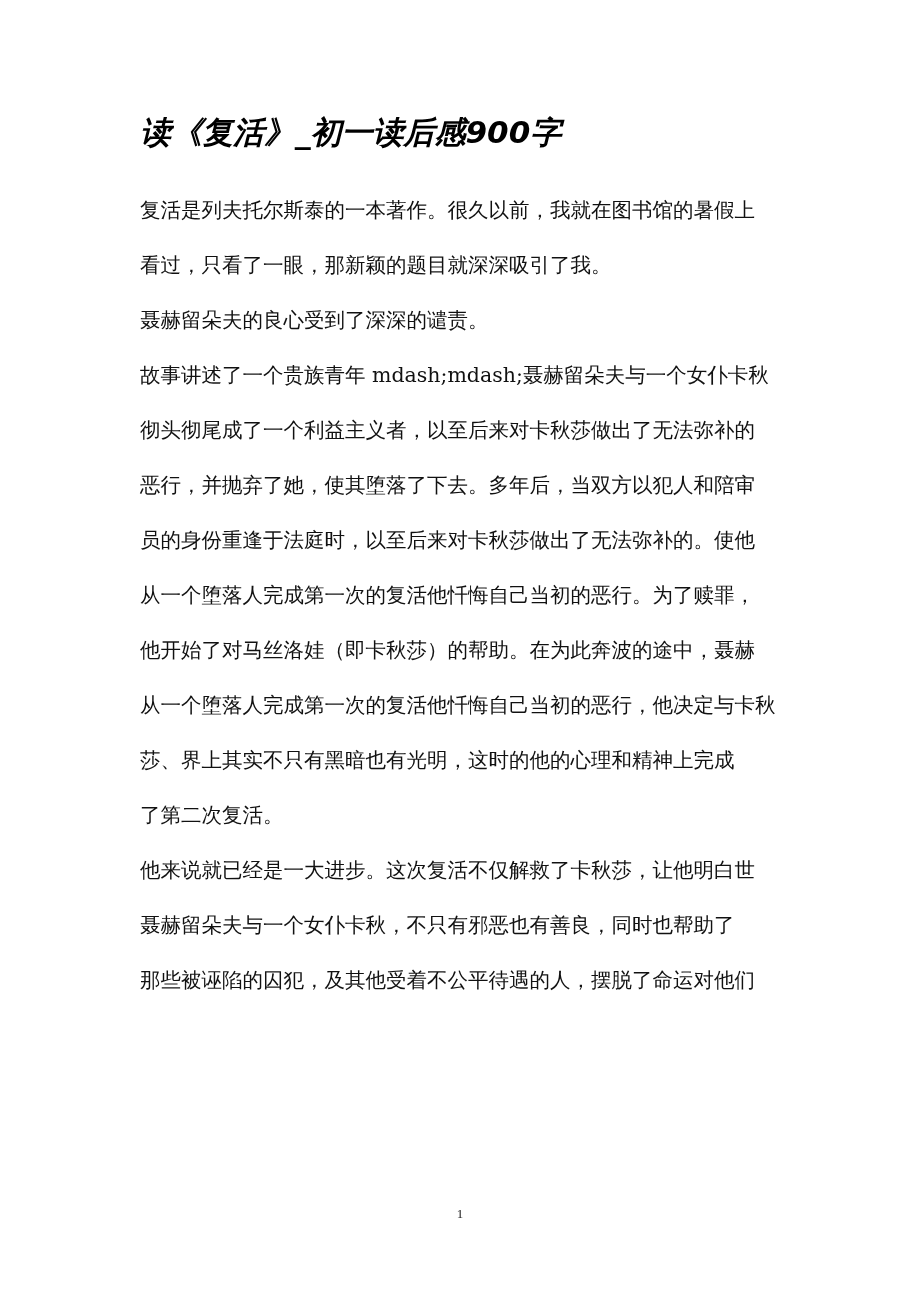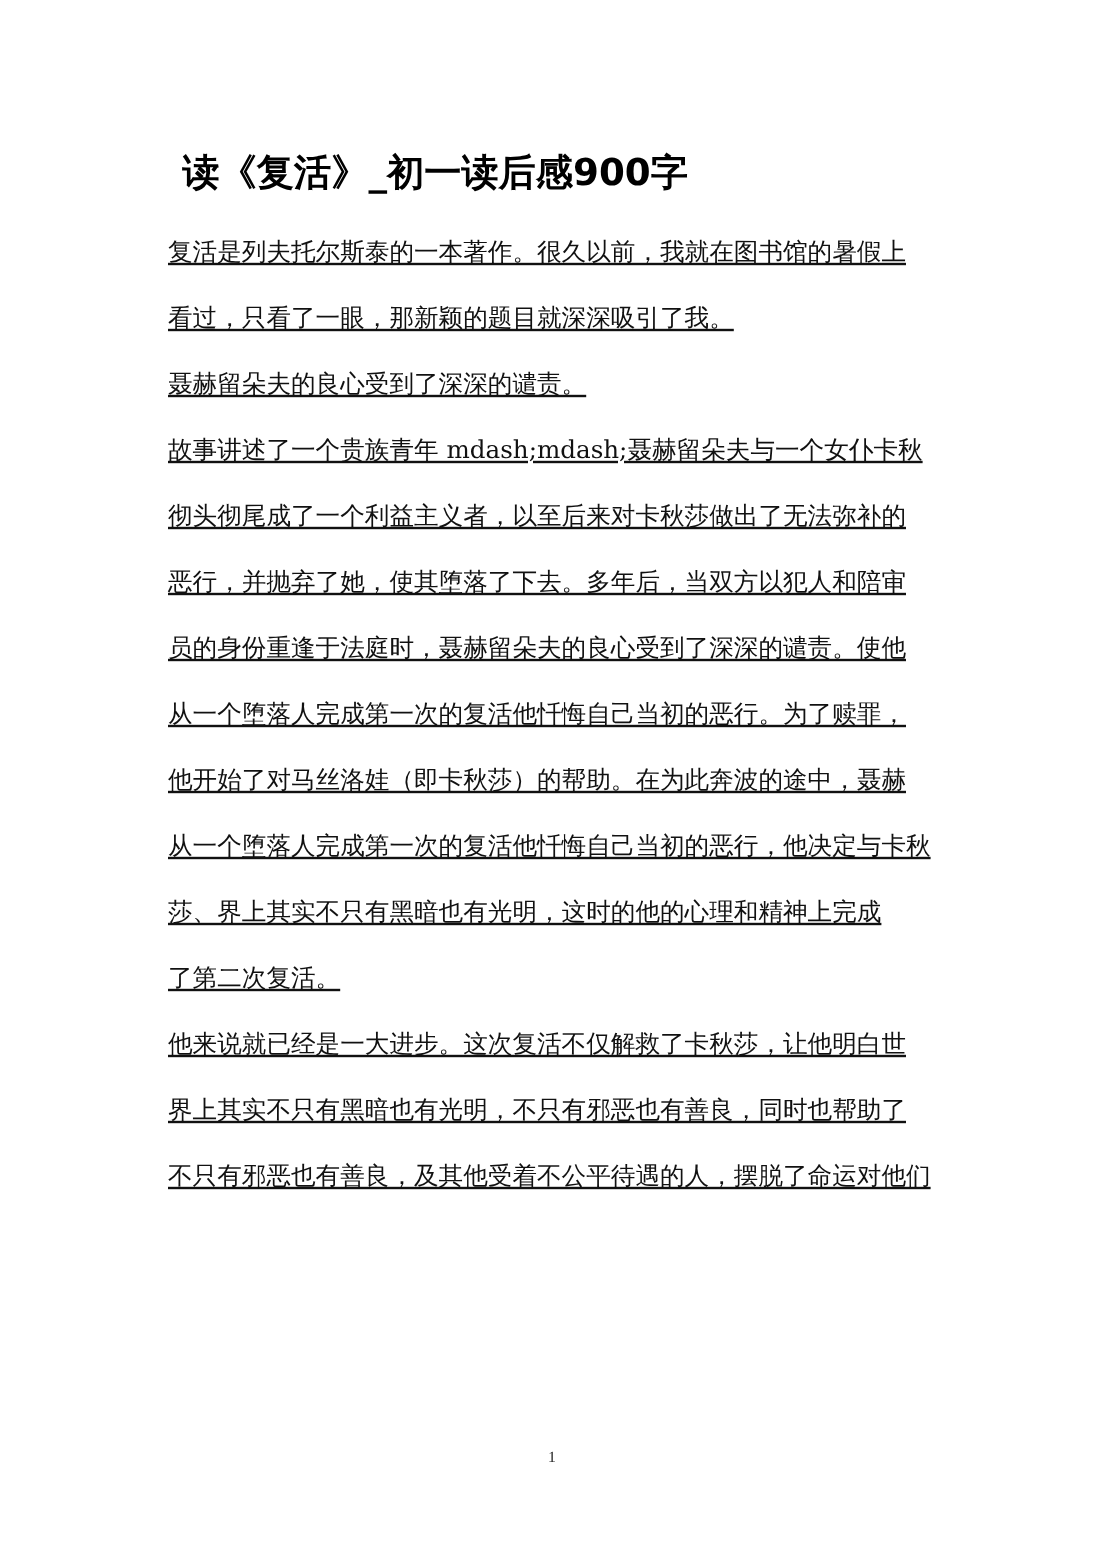--- a/index.html
+++ b/index.html
@@ -26,28 +26,28 @@
       position: absolute;
       left: 140px;
       top: 108px;
       width: 680px;
       font-family: "DejaVu Sans", "Liberation Sans", sans-serif;
       font-weight: bold;
       font-size: 31px;
       line-height: 48px;
       color: #000000;
       white-space: nowrap;
-      margin: 12px;
+      margin: 0;
+      font-style: italic;
     }
     .body-text {
       position: absolute;
       left: 140px;
       top: 188px;
       width: 645px;
-      text-decoration: underline;
     }
     .line {
       display: block;
       height: 55px;
       line-height: 44px;
       font-size: 20.5px;
       white-space: nowrap;
       color: #111111;
       overflow: visible;
     }
@@ -68,25 +68,25 @@
 <div class="page">
   <h1 class="title">读《复活》_初一读后感900字</h1>
 
   <div class="body-text">
     <span class="line">复活是列夫托尔斯泰的一本著作。很久以前，我就在图书馆的暑假上</span>
     <span class="line">看过，只看了一眼，那新颖的题目就深深吸引了我。</span>
     <span class="line">聂赫留朵夫的良心受到了深深的谴责。</span>
     <span class="line">故事讲述了一个贵族青年 mdash;mdash;聂赫留朵夫与一个女仆卡秋</span>
     <span class="line">彻头彻尾成了一个利益主义者，以至后来对卡秋莎做出了无法弥补的</span>
     <span class="line">恶行，并抛弃了她，使其堕落了下去。多年后，当双方以犯人和陪审</span>
-    <span class="line">员的身份重逢于法庭时，聂赫留朵夫的良心受到了深深的谴责。使他</span>
+    <span class="line">员的身份重逢于法庭时，以至后来对卡秋莎做出了无法弥补的。使他</span>
     <span class="line">从一个堕落人完成第一次的复活他忏悔自己当初的恶行。为了赎罪，</span>
     <span class="line">他开始了对马丝洛娃（即卡秋莎）的帮助。在为此奔波的途中，聂赫</span>
     <span class="line">从一个堕落人完成第一次的复活他忏悔自己当初的恶行，他决定与卡秋</span>
     <span class="line">莎、界上其实不只有黑暗也有光明，这时的他的心理和精神上完成</span>
     <span class="line">了第二次复活。</span>
     <span class="line">他来说就已经是一大进步。这次复活不仅解救了卡秋莎，让他明白世</span>
-    <span class="line">界上其实不只有黑暗也有光明，不只有邪恶也有善良，同时也帮助了</span>
-    <span class="line">不只有邪恶也有善良，及其他受着不公平待遇的人，摆脱了命运对他们</span>
+    <span class="line">聂赫留朵夫与一个女仆卡秋，不只有邪恶也有善良，同时也帮助了</span>
+    <span class="line">那些被诬陷的囚犯，及其他受着不公平待遇的人，摆脱了命运对他们</span>
   </div>
 
   <div class="page-number">1</div>
 </div>
 
 </body></html>

